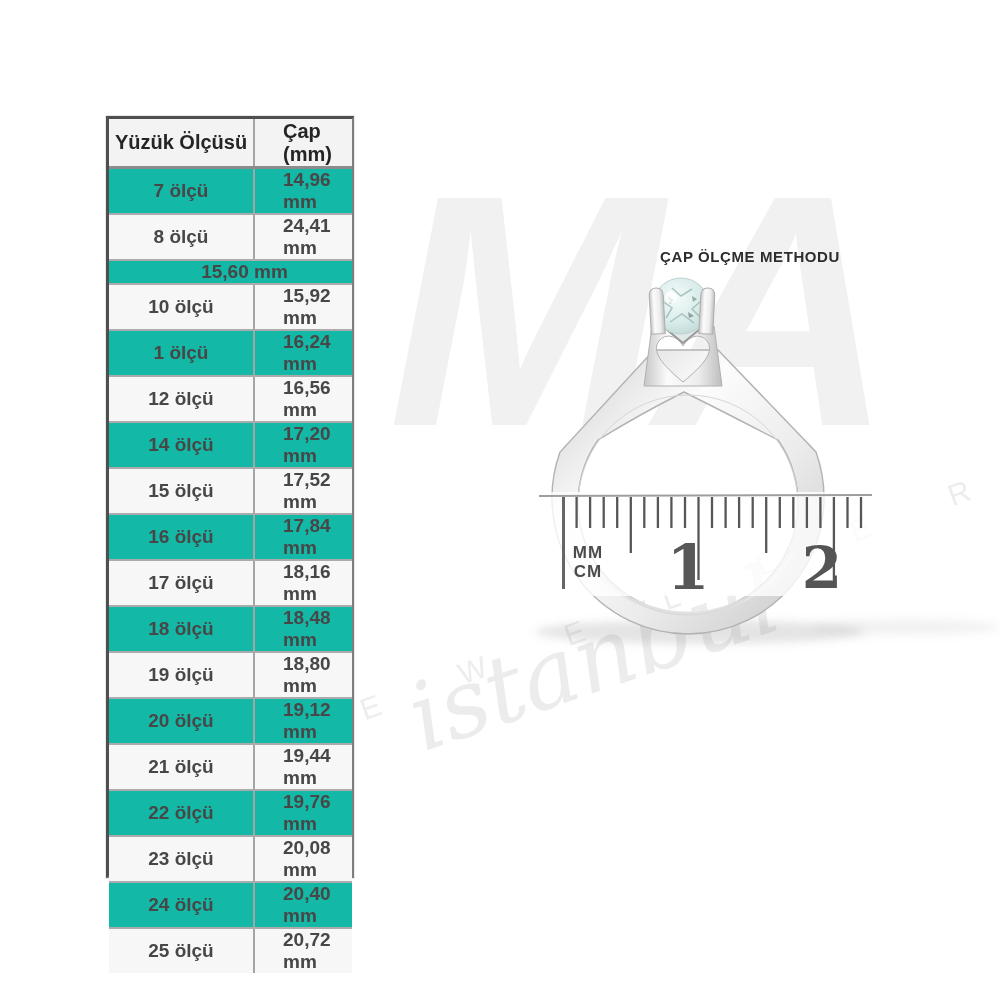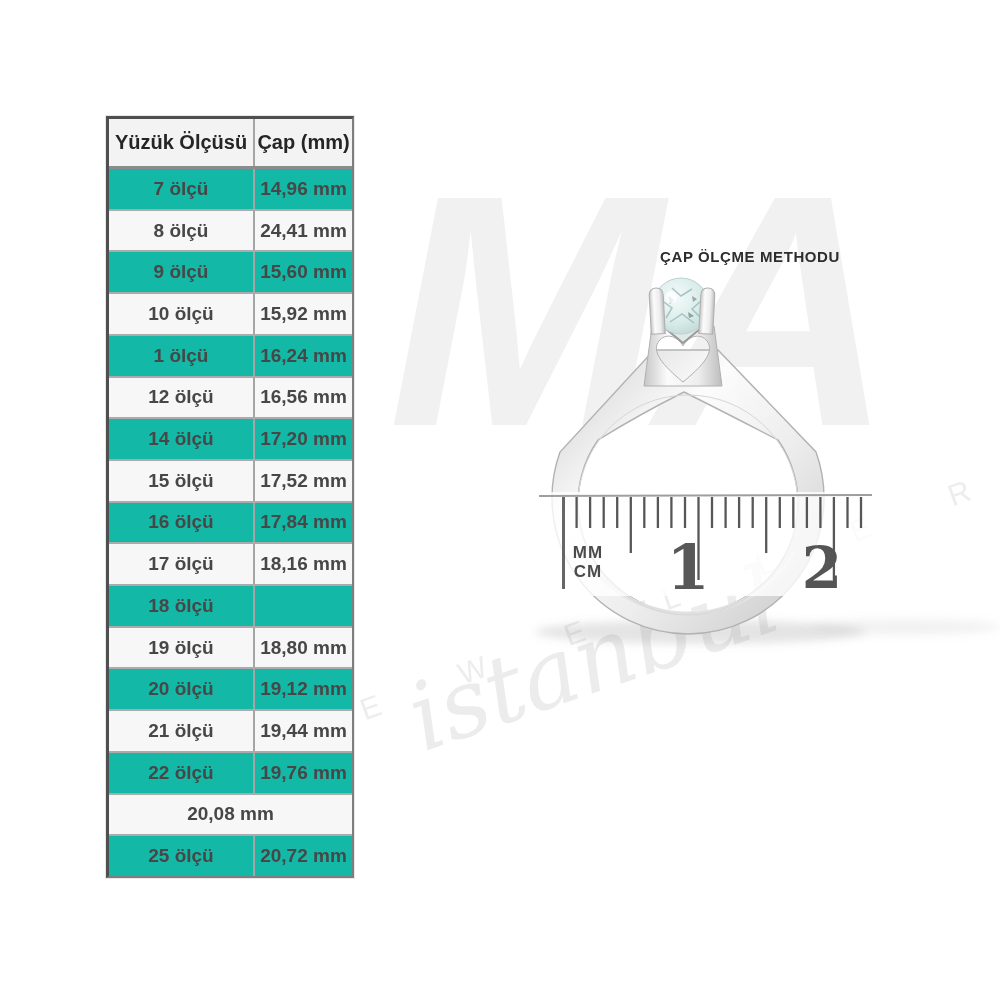--- a/index.html
+++ b/index.html
@@ -53,21 +53,21 @@
   .size-table .trow{
     flex:1 1 auto;display:flex;
     border-bottom:2px solid #ababab;
     font-size:19px;font-weight:600;color:#474747;
     background:#14b8a6;
   }
   .size-table .trow:nth-child(odd){background:#f7f7f7;}
   .size-table .trow:last-child{border-bottom:none;}
   .cell{display:flex;align-items:center;justify-content:center;}
   .c1{flex:0 0 144px;border-right:2px solid #a5a5a5;}
-  .c2{flex:1 1 auto;}
+  .c2{flex:1 1 auto;padding-left:28px;}
 </style>
 </head>
 <body>
 
 <div class="canvas">
 
   <div class="wm-giant">MA</div>
   <div class="wm-jewellery">J E W E L L E R Y</div>
   <div class="wm-istanbul">istanbul</div>
 
@@ -173,21 +173,20 @@
     </div>
     <div class="trow">
         <div class="cell c1">7 ölçü</div>
         <div class="cell c2">14,96 mm</div>
       </div>
     <div class="trow">
         <div class="cell c1">8 ölçü</div>
         <div class="cell c2">24,41 mm</div>
       </div>
     <div class="trow">
-        <div class="cell c1">9 ölçü</div>
         <div class="cell c2">15,60 mm</div>
       </div>
     <div class="trow">
         <div class="cell c1">10 ölçü</div>
         <div class="cell c2">15,92 mm</div>
       </div>
     <div class="trow">
         <div class="cell c1">1 ölçü</div>
         <div class="cell c2">16,24 mm</div>
       </div>
@@ -206,39 +205,45 @@
     <div class="trow">
         <div class="cell c1">16 ölçü</div>
         <div class="cell c2">17,84 mm</div>
       </div>
     <div class="trow">
         <div class="cell c1">17 ölçü</div>
         <div class="cell c2">18,16 mm</div>
       </div>
     <div class="trow">
         <div class="cell c1">18 ölçü</div>
+        <div class="cell c2">18,48 mm</div>
       </div>
     <div class="trow">
         <div class="cell c1">19 ölçü</div>
         <div class="cell c2">18,80 mm</div>
       </div>
     <div class="trow">
         <div class="cell c1">20 ölçü</div>
         <div class="cell c2">19,12 mm</div>
       </div>
     <div class="trow">
         <div class="cell c1">21 ölçü</div>
         <div class="cell c2">19,44 mm</div>
       </div>
     <div class="trow">
         <div class="cell c1">22 ölçü</div>
         <div class="cell c2">19,76 mm</div>
       </div>
     <div class="trow">
+        <div class="cell c1">23 ölçü</div>
         <div class="cell c2">20,08 mm</div>
+      </div>
+    <div class="trow">
+        <div class="cell c1">24 ölçü</div>
+        <div class="cell c2">20,40 mm</div>
       </div>
     <div class="trow">
         <div class="cell c1">25 ölçü</div>
         <div class="cell c2">20,72 mm</div>
       </div>
   </div>
 
 </div>
 
 </body></html>

